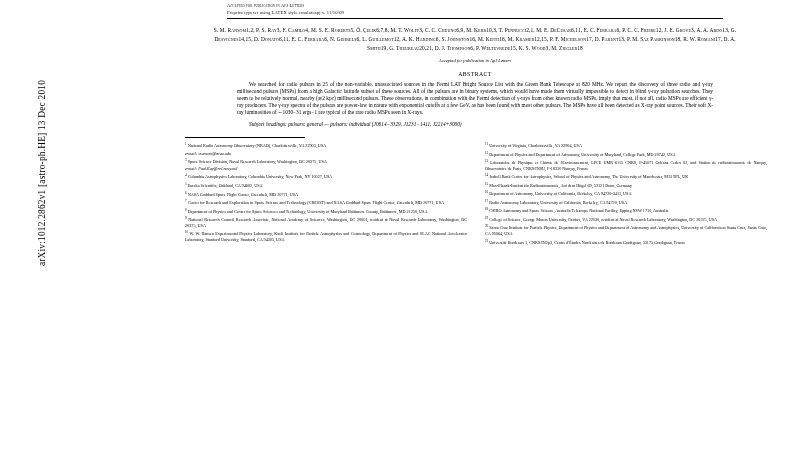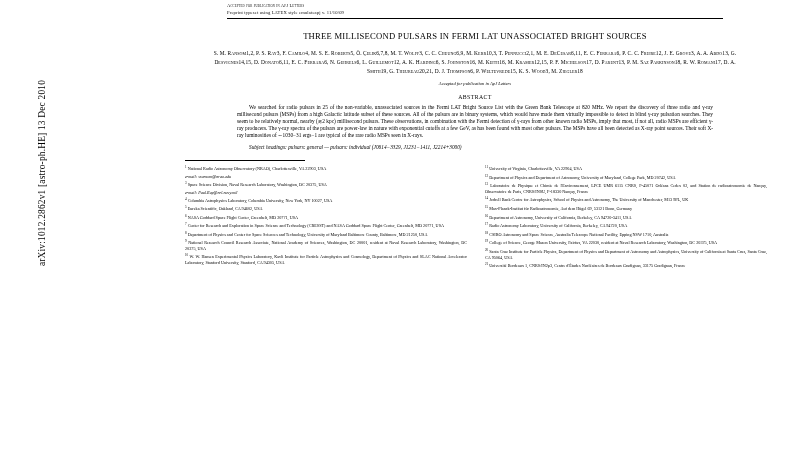--- a/index.html
+++ b/index.html
@@ -132,21 +132,20 @@
 
   <div class="content">
 
     <div class="preprint-block">
       <div class="l1">Accepted for publication in ApJ Letters</div>
       <div>Preprint typeset using LATEX style emulateapj v. 11/10/09</div>
     </div>
 
     <div class="rule"></div>
 
-    <div class="title">THREE MILLISECOND PULSARS IN FERMI LAT UNASSOCIATED BRIGHT SOURCES</div>
 
     <div class="authors">S. M. Ransom1,2, P. S. Ray3, F. Camilo4, M. S. E. Roberts5, Ö. Çelik6,7,8, M. T. Wolff3, C. C. Cheung6,9, M. Kerr10,3, T. Pennucci2,1, M. E. DeCesar6,11, E. C. Ferrara6, P. C. C. Freire12, J. E. Grove3, A. A. Abdo13, G. Desvignes14,15, D. Donato6,11, E. C. Ferrara6, N. Gehrels6, L. Guillemot12, A. K. Harding6, S. Johnston16, M. Keith16, M. Kramer12,15, P. F. Michelson17, D. Parent13, P. M. Saz Parkinson18, R. W. Romani17, D. A. Smith19, G. Theureau20,21, D. J. Thompson6, P. Weltevrede15, K. S. Wood3, M. Ziegler18</div>
 
     <div class="accepted">Accepted for publication in ApJ Letters</div>
 
     <div class="abstract-head">ABSTRACT</div>
 
     <div class="abstract">We searched for radio pulsars in 25 of the non-variable, unassociated sources in the Fermi LAT Bright Source List with the Green Bank Telescope at 820 MHz. We report the discovery of three radio and γ-ray millisecond pulsars (MSPs) from a high Galactic latitude subset of these sources. All of the pulsars are in binary systems, which would have made them virtually impossible to detect in blind γ-ray pulsation searches. They seem to be relatively normal, nearby (≲2 kpc) millisecond pulsars. These observations, in combination with the Fermi detection of γ-rays from other known radio MSPs, imply that most, if not all, radio MSPs are efficient γ-ray producers. The γ-ray spectra of the pulsars are power-law in nature with exponential cutoffs at a few GeV, as has been found with most other pulsars. The MSPs have all been detected as X-ray point sources. Their soft X-ray luminosities of ∼1030−31 ergs−1 are typical of the rare radio MSPs seen in X-rays.</div>
 
     <div class="subject">Subject headings: pulsars: general — pulsars: individual (J0614−3329, J1231−1411, J2214+3000)</div>

